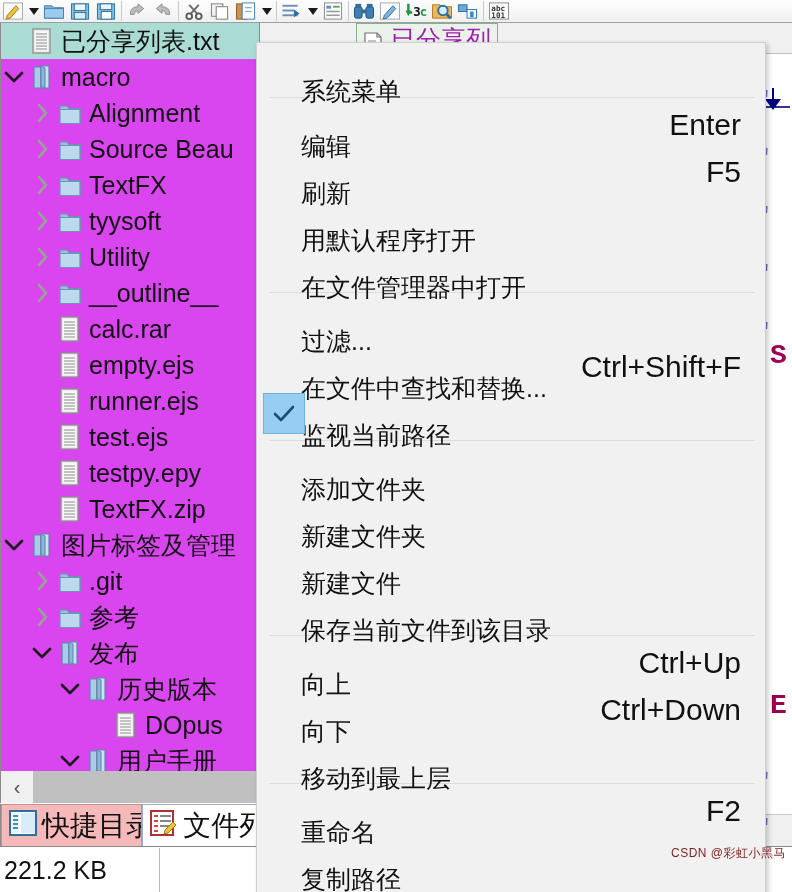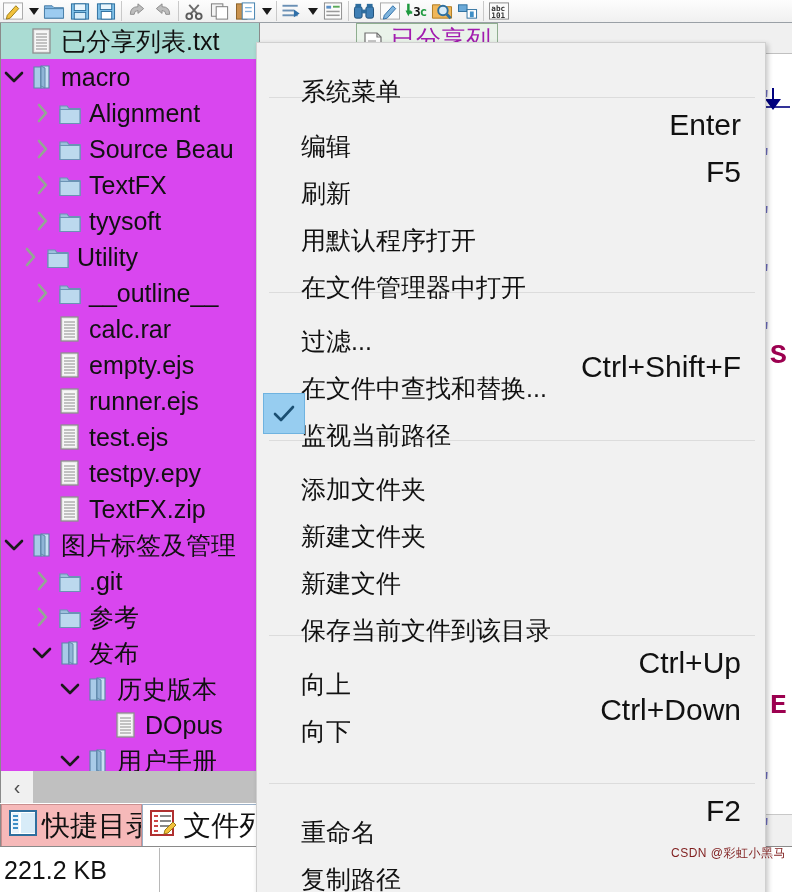--- a/index.html
+++ b/index.html
@@ -383,21 +383,21 @@
         </svg>
       </div>
       <div class="ic">
         <svg width="26" height="30" viewBox="0 0 26 30">
           <path d="M3 8 h7 l2 2.5 h11 v15 h-20z" fill="#9cbfdb" stroke="#6b93b5" stroke-width="1.2"></path>
       <path d="M3 11.5 h20 v14 h-20z" fill="#bcd9ee" stroke="#6b93b5" stroke-width="1.2"></path>
         </svg>
       </div>
       <div class="tlabel">tyysoft</div>
     </div>
-    <div class="tree-row" style="padding-left: 16px;">
+    <div class="tree-row" style="padding-left: 28px;">
       <div class="twisty">
         <svg width="16" height="22" viewBox="0 0 16 22">
           <path d="M5 3 L12 11 L5 19" fill="none" stroke="#93a893" stroke-width="2.6" stroke-linecap="round" stroke-linejoin="round"></path>
         </svg>
       </div>
       <div class="ic">
         <svg width="26" height="30" viewBox="0 0 26 30">
           <path d="M3 8 h7 l2 2.5 h11 v15 h-20z" fill="#9cbfdb" stroke="#6b93b5" stroke-width="1.2"></path>
       <path d="M3 11.5 h20 v14 h-20z" fill="#bcd9ee" stroke="#6b93b5" stroke-width="1.2"></path>
         </svg>
@@ -753,20 +753,21 @@
       <div class="mi-label">向上</div>
       <div class="mi-accel">Ctrl+Up</div>
     </div>
     <div class="mi">
       <div class="mi-check"></div>
       <div class="mi-label">向下</div>
       <div class="mi-accel">Ctrl+Down</div>
     </div>
     <div class="mi">
       <div class="mi-check"></div>
+      <div class="mi-label">移动到最上层</div>
     </div>
     <div class="msep"></div>
     <div class="mi">
       <div class="mi-check"></div>
       <div class="mi-label">重命名</div>
       <div class="mi-accel">F2</div>
     </div>
     <div class="mi">
       <div class="mi-check"></div>
       <div class="mi-label">复制路径</div>

